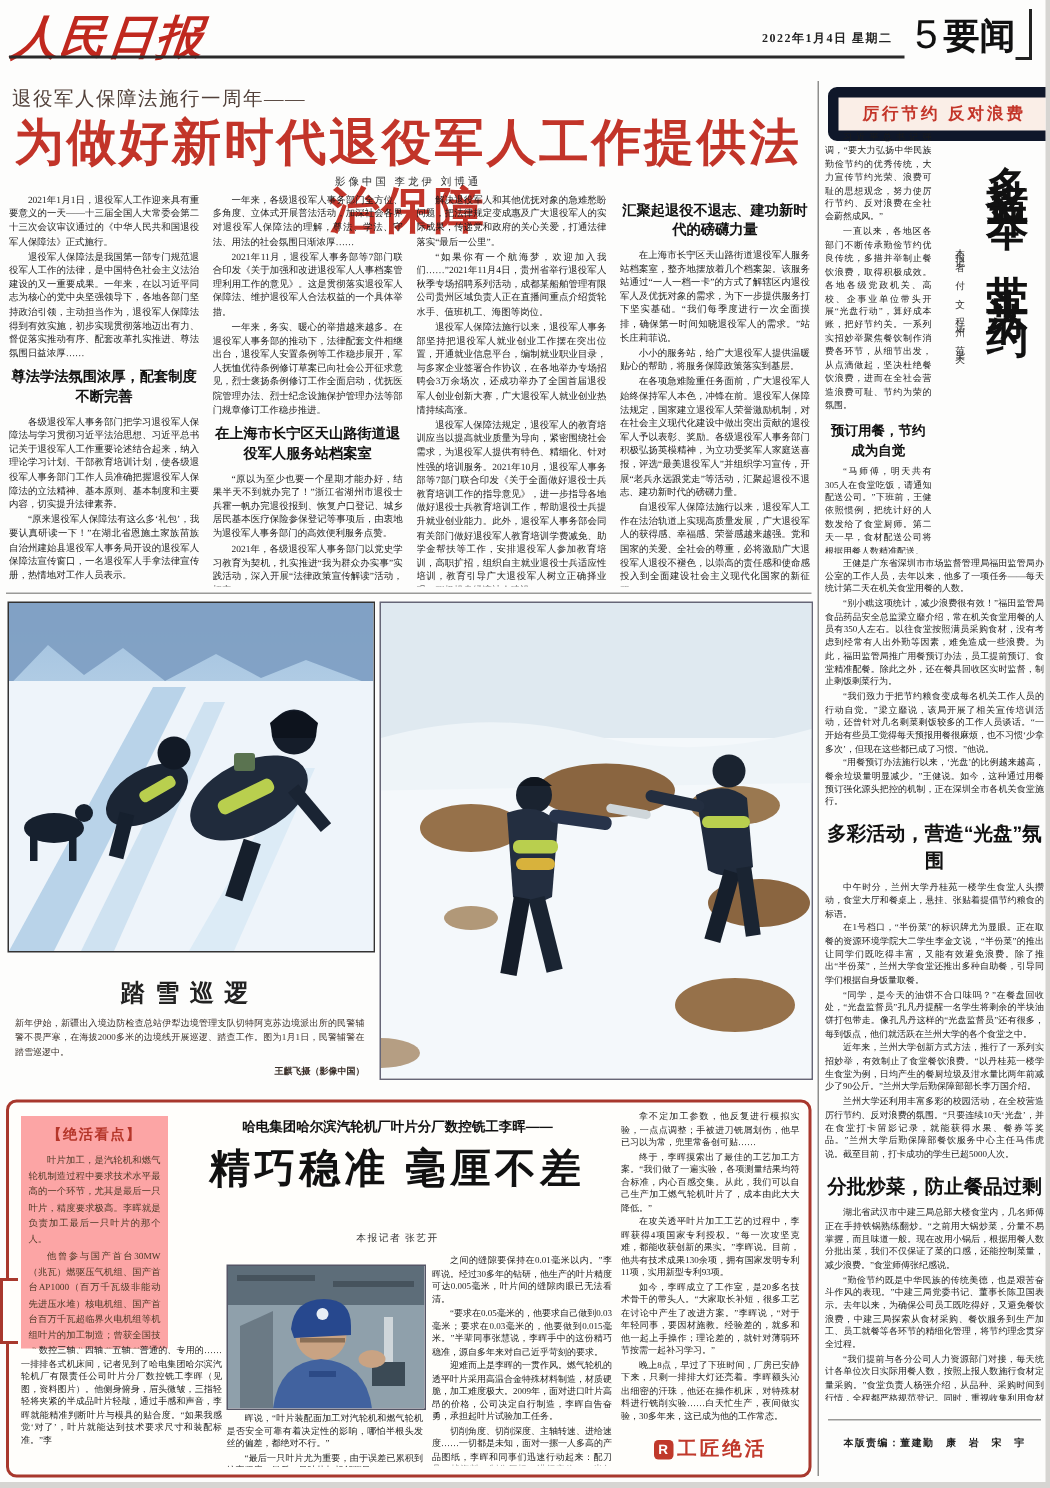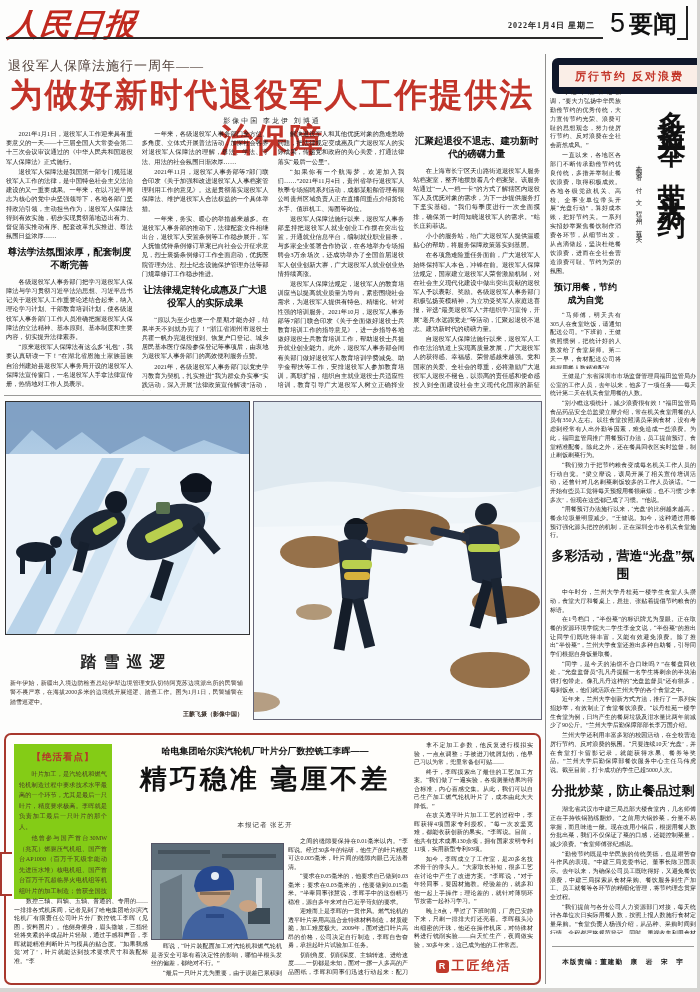--- a/index.html
+++ b/index.html
@@ -27,21 +27,21 @@
   .rule-v{background:#8f8f8d;width:1px;}
   
   .photo{overflow:hidden;}
   .photo svg{display:block;width:100%;height:100%;}
   .cap-title{font-size:16px;font-weight:bold;letter-spacing:7px;text-align:center;color:#222;}
   .cap-text{font-size:6px;line-height:1.55;text-align:justify;color:#3a2f28;}
   .cap-credit{font-size:6px;text-align:right;color:#3a2f28;font-weight:bold;}
   
   .redbox{border:2px solid #a8382d;border-radius:7px;background:#fffefb;}
   .ornament{width:10px;height:40px;border:2px solid #a8382d;border-right:none;background:#fffefb;}
-  .pinkbox{background:#84cc16;padding:5px 5px;color:#4c3a26;font-size:6.2px;line-height:1.7;overflow:hidden;text-align:justify;}
+  .pinkbox{background:#fca5a5;padding:5px 5px;color:#4c3a26;font-size:6.2px;line-height:1.7;overflow:hidden;text-align:justify;}
   .pinkbox-title{color:#b5362a;font-weight:bold;font-size:9.5px;text-align:center;letter-spacing:1px;margin-bottom:4px;text-indent:0;}
   .craft-kicker{font-size:9px;font-weight:bold;text-align:center;color:#111;
                 font-family:"Liberation Sans","DejaVu Sans",sans-serif;}
   .craft-headline{font-size:27px;font-weight:bold;text-align:center;letter-spacing:3px;color:#111;
                   font-family:"Liberation Sans","DejaVu Sans",sans-serif;}
   .craft-byline{font-size:6.5px;text-align:center;color:#333;letter-spacing:1px;}
   .smallcol{font-size:6px;line-height:1.42;overflow:hidden;}
   .badge{display:flex;align-items:center;justify-content:center;gap:3px;}
   .badge-ico{display:inline-flex;align-items:center;justify-content:center;width:13px;height:13px;background:#c0392b;
              color:#fff;font-size:9px;font-weight:bold;border-radius:3px;font-family:"Liberation Sans",sans-serif;}
@@ -84,21 +84,21 @@
         <p class="para">2021年1月1日，退役军人工作迎来具有重要意义的一天——十三届全国人大常委会第二十三次会议审议通过的《中华人民共和国退役军人保障法》正式施行。</p>
         <p class="para">退役军人保障法是我国第一部专门规范退役军人工作的法律，是中国特色社会主义法治建设的又一重要成果。一年来，在以习近平同志为核心的党中央坚强领导下，各地各部门坚持政治引领，主动担当作为，退役军人保障法得到有效实施，初步实现贯彻落地迈出有力、督促落实推动有序、配套改革扎实推进、尊法氛围日益浓厚……</p>
         <div class="subhead">尊法学法氛围浓厚，配套制度不断完善</div>
         <p class="para">各级退役军人事务部门把学习退役军人保障法与学习贯彻习近平法治思想、习近平总书记关于退役军人工作重要论述结合起来，纳入理论学习计划、干部教育培训计划，使各级退役军人事务部门工作人员准确把握退役军人保障法的立法精神、基本原则、基本制度和主要内容，切实提升法律素养。</p>
         <p class="para">“原来退役军人保障法有这么多‘礼包’，我要认真研读一下！”在湖北省恩施土家族苗族自治州建始县退役军人事务局开设的退役军人保障法宣传窗口，一名退役军人手拿法律宣传册，热情地对工作人员表示。</p>
       </div>
     <div class="col">
         <p class="para">一年来，各级退役军人事务部门全方位、多角度、立体式开展普法活动，加深社会各界对退役军人保障法的理解，尊法、学法、守法、用法的社会氛围日渐浓厚……</p>
         <p class="para">2021年11月，退役军人事务部等7部门联合印发《关于加强和改进退役军人人事档案管理利用工作的意见》。这是贯彻落实退役军人保障法、维护退役军人合法权益的一个具体举措。</p>
         <p class="para">一年来，务实、暖心的举措越来越多。在退役军人事务部的推动下，法律配套文件相继出台，退役军人安置条例等工作稳步展开，军人抚恤优待条例修订草案已向社会公开征求意见，烈士褒扬条例修订工作全面启动，优抚医院管理办法、烈士纪念设施保护管理办法等部门规章修订工作稳步推进。</p>
-        <div class="subhead">让法律规定转化成惠及广大退役军人的实际成果</div>
+        <div class="subhead">在上海市长宁区天山路街道退役军人服务站档案室</div>
         <p class="para">“原以为至少也要一个星期才能办好，结果半天不到就办完了！”浙江省湖州市退役士兵霍一帆办完退役报到、恢复户口登记、城乡居民基本医疗保险参保登记等事项后，由衷地为退役军人事务部门的高效便利服务点赞。</p>
         <p class="para">2021年，各级退役军人事务部门以党史学习教育为契机，扎实推进“我为群众办实事”实践活动，深入开展“法律政策宣传解读”活动，切实</p>
       </div>
     <div class="col">
         <p class="para">解决退役军人和其他优抚对象的急难愁盼问题，把法律规定变成惠及广大退役军人的实际成果，传递党和政府的关心关爱，打通法律落实“最后一公里”。</p>
         <p class="para">“如果你有一个航海梦，欢迎加入我们……”2021年11月4日，贵州省举行退役军人秋季专场招聘系列活动，成都某船舶管理有限公司贵州区域负责人正在直播间重点介绍货轮水手、值班机工、海图等岗位。</p>
         <p class="para">退役军人保障法施行以来，退役军人事务部坚持把退役军人就业创业工作摆在突出位置，开通就业信息平台，编制就业职业目录，与多家企业签署合作协议，在各地举办专场招聘会3万余场次，还成功举办了全国首届退役军人创业创新大赛，广大退役军人就业创业热情持续高涨。</p>
         <p class="para">退役军人保障法规定，退役军人的教育培训应当以提高就业质量为导向，紧密围绕社会需求，为退役军人提供有特色、精细化、针对性强的培训服务。2021年10月，退役军人事务部等7部门联合印发《关于全面做好退役士兵教育培训工作的指导意见》，进一步指导各地做好退役士兵教育培训工作，帮助退役士兵提升就业创业能力。此外，退役军人事务部会同有关部门做好退役军人教育培训学费减免、助学金帮扶等工作，安排退役军人参加教育培训，高职扩招，组织自主就业退役士兵适应性培训，教育引导广大退役军人树立正确择业观，积极投身经济社会建设。</p>
       </div>
     <div class="col">

